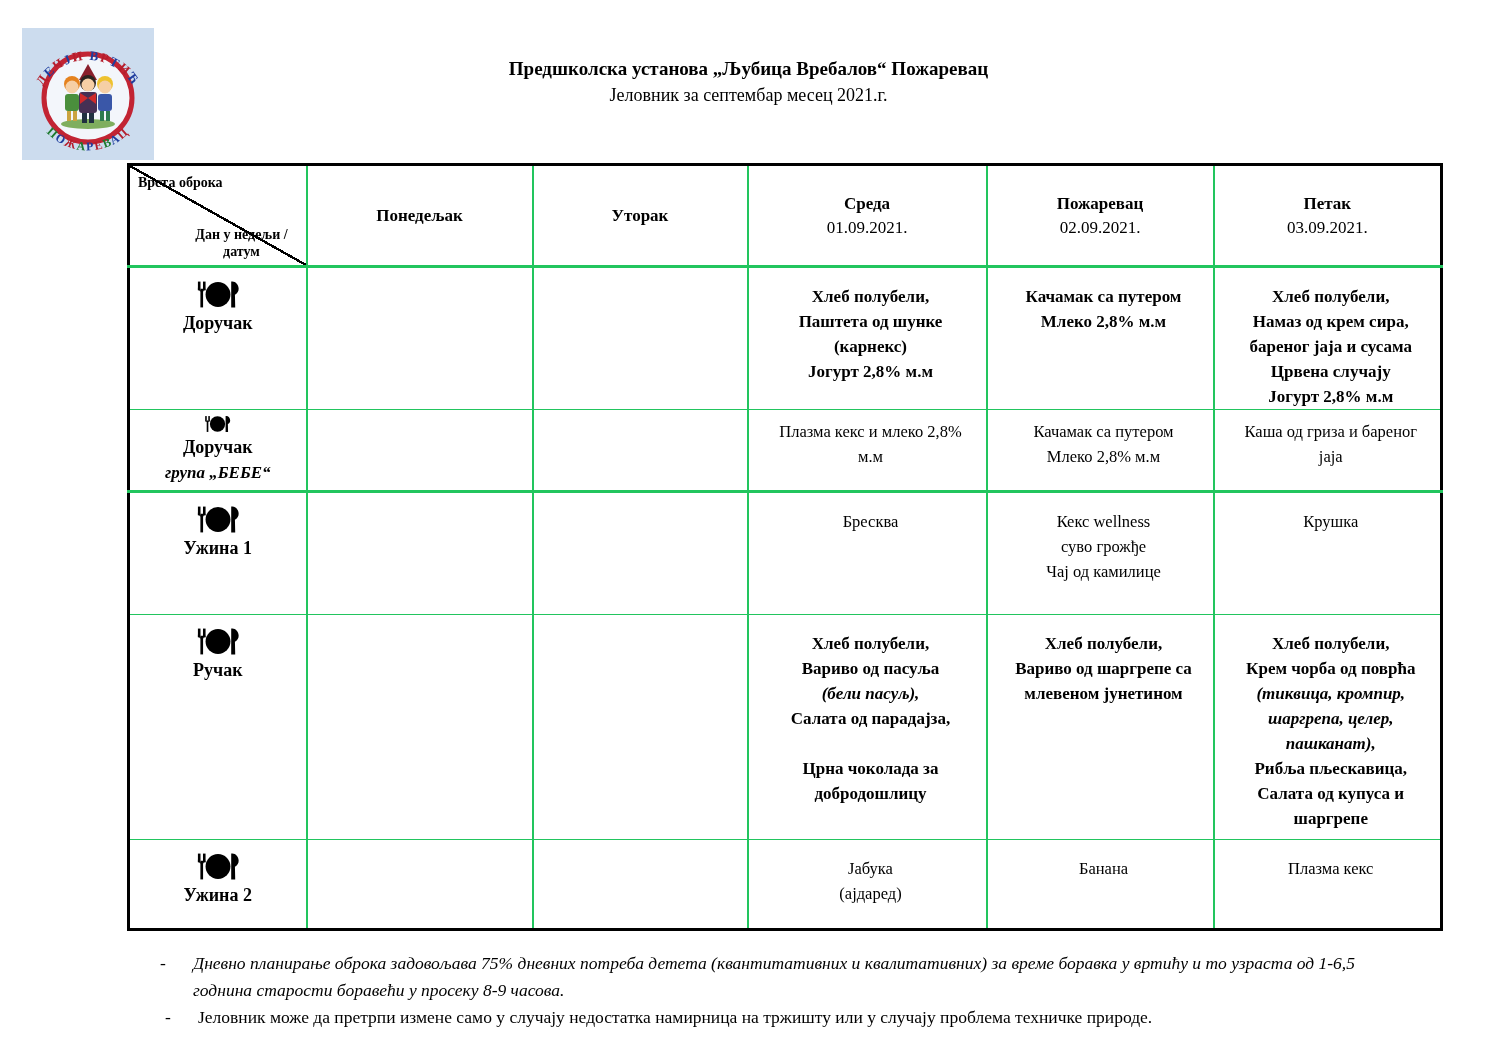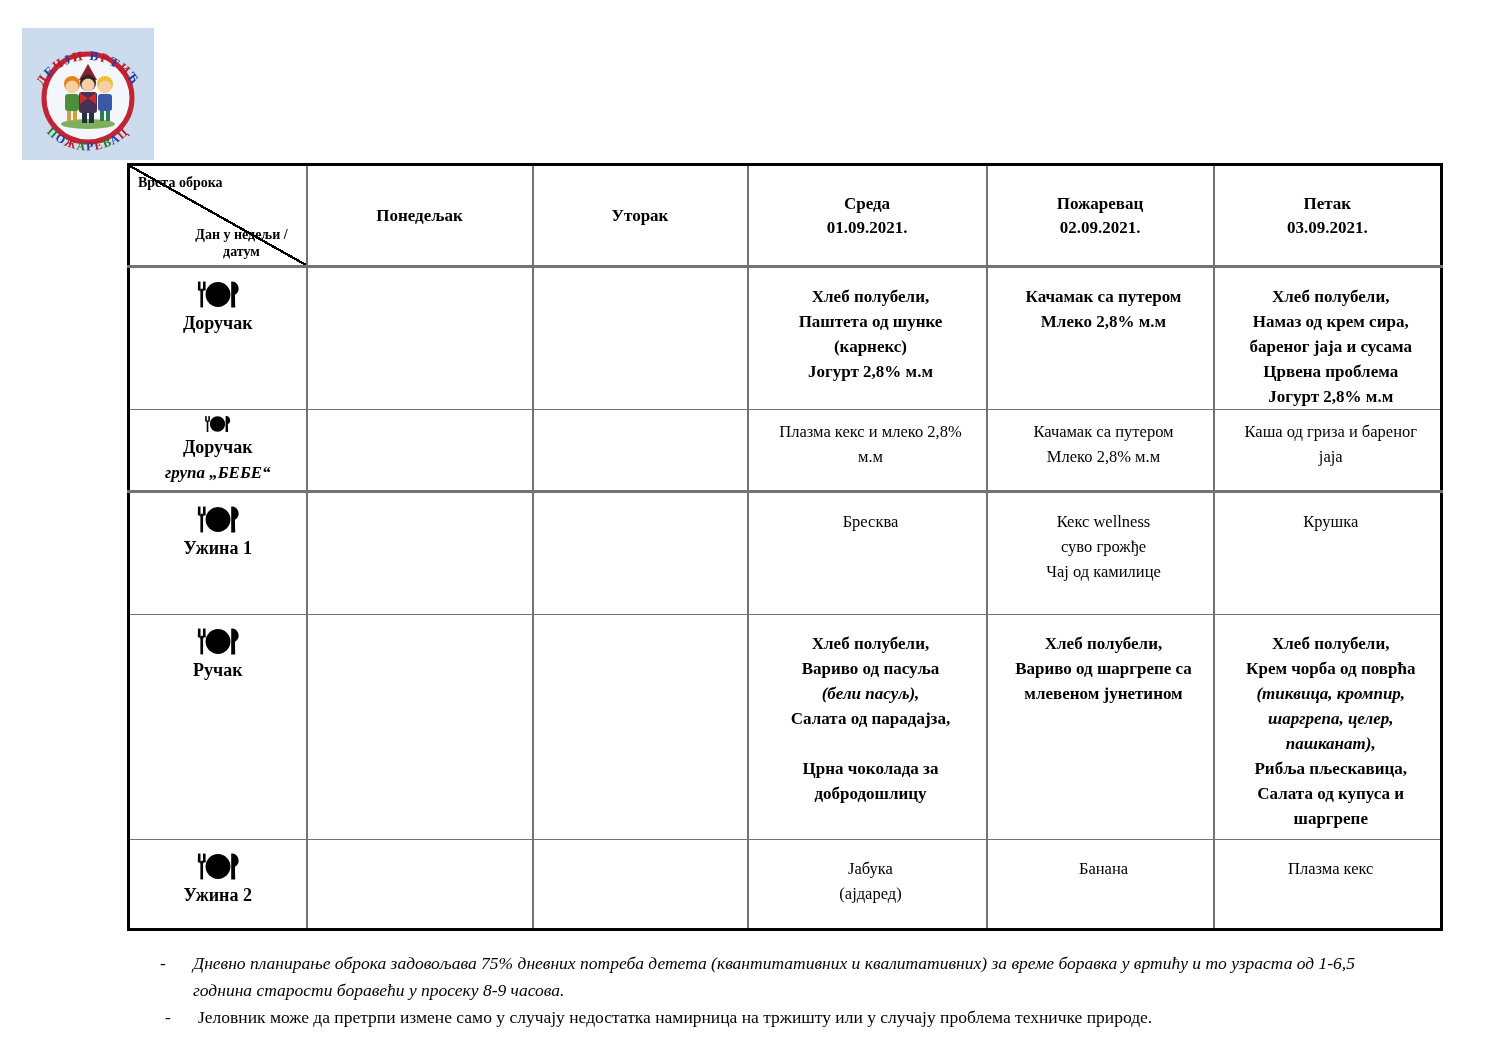--- a/index.html
+++ b/index.html
@@ -19,21 +19,21 @@
   
   .logo{position:absolute;left:22px;top:28px;width:132px;height:132px;}
 
   
   table.menu-table{
     position:absolute;left:127px;top:163px;
     border-collapse:collapse;table-layout:fixed;
     border:3px solid #000;
   }
   .menu-table th,.menu-table td{
-    border:2px solid #737373;
+    border:2px solid #22c55e;
     padding:0;vertical-align:top;text-align:center;
     overflow:hidden;
   }
   .menu-table thead th{vertical-align:middle;font-size:17px;font-weight:bold;line-height:24px;}
   .menu-table thead th{border-bottom-width:3px;}
   tr.h-header{height:102px;}
   tr.row-dorucak{height:140px;}
   tr.row-dorucak-bebe{height:82px;}
   tr.row-uzina1{height:123px;}
   tr.row-rucak{height:225px;}
@@ -51,21 +51,21 @@
     position:absolute;inset:0;
     background:linear-gradient(to top right,
       transparent calc(50% - 1.2px),
       #000 calc(50% - 1.2px),
       #000 calc(50% + 1.2px),
       transparent calc(50% + 1.2px));
   }
   .corner .tl{position:absolute;top:9px;left:8px;font-size:14px;line-height:16px;}
   .corner .br{position:absolute;bottom:5px;right:4px;width:120px;font-size:14px;line-height:17px;text-align:center;}
 
-  .col-date{font-weight:bold;}
+  .col-date{font-weight:normal;}
 
   
   td.label-cell{padding-top:12px;font-size:18px;font-weight:bold;line-height:25px;}
   td.label-cell.small{padding-top:5px;}
   td.label-cell .group{font-style:italic;font-size:17px;}
   svg.cutlery{display:block;margin:0 auto 2px auto;fill:#000;}
   svg.cutlery.lg{width:44px;height:29px;}
   svg.cutlery.sm{width:27px;height:18px;}
 
   
@@ -117,20 +117,22 @@
   <path id="logoBottomArc" d="M 10 76 A 57 57 0 0 0 122 76" fill="none"></path>
   <text font-size="13" font-weight="bold" letter-spacing="1.5" font-family="Liberation Serif, serif">
     <textPath href="#logoTopArc" startOffset="50%" text-anchor="middle" id="logo-top-text"><tspan fill="#b51d2c">Д</tspan><tspan fill="#1f3d9e">Е</tspan><tspan fill="#b51d2c">Ч</tspan><tspan fill="#1f3d9e">Ј</tspan><tspan fill="#b51d2c">И</tspan><tspan> </tspan><tspan fill="#1f3d9e">В</tspan><tspan fill="#b51d2c">Р</tspan><tspan fill="#1f3d9e">Т</tspan><tspan fill="#b51d2c">И</tspan><tspan fill="#1f3d9e">Ћ</tspan></textPath>
   </text>
   <text font-size="12" font-weight="bold" letter-spacing="1.5" font-family="Liberation Serif, serif">
     <textPath href="#logoBottomArc" startOffset="50%" text-anchor="middle" id="logo-bottom-text"><tspan fill="#1d7a2f">П</tspan><tspan fill="#1f3d9e">О</tspan><tspan fill="#b51d2c">Ж</tspan><tspan fill="#1d7a2f">А</tspan><tspan fill="#1f3d9e">Р</tspan><tspan fill="#b51d2c">Е</tspan><tspan fill="#1d7a2f">В</tspan><tspan fill="#1f3d9e">А</tspan><tspan fill="#b51d2c">Ц</tspan></textPath>
   </text>
 </svg>
 
 <div class="page-header">
+  <div class="page-title">Предшколска установа „Љубица Вребалов“ Пожаревац</div>
+  <div class="page-subtitle">Јеловник за септембар месец 2021.г.</div>
 </div>
 
 <table class="menu-table">
   <colgroup>
     <col style="width:178px">
       <col style="width:226px">
       <col style="width:215px">
     <col style="width:239px">
       <col style="width:227px">
       <col style="width:228px">
@@ -189,21 +191,21 @@
           <div class="line">Јогурт 2,8% м.м</div>
         </td>
         <td class="menu-cell">
           <div class="line">Качамак са путером</div>
           <div class="line">Млеко 2,8% м.м</div>
         </td>
         <td class="menu-cell">
           <div class="line">Хлеб полубели,</div>
           <div class="line">Намаз од крем сира,</div>
           <div class="line">бареног јаја и сусама</div>
-          <div class="line">Црвена проблема</div>
+          <div class="line">Црвена случају</div>
           <div class="line">Јогурт 2,8% м.м</div>
         </td>
       </tr>
       <tr class="row-dorucak-bebe">
         <td class="label-cell small">
           <svg viewBox="0 0 46 30" class="cutlery sm">
             <circle cx="23" cy="15" r="13"></circle>
             <rect x="2" y="1.5" width="2.7" height="9"></rect>
             <rect x="7.3" y="1.5" width="2.7" height="9"></rect>
             <path d="M2 7.5 a4 4.5 0 0 0 8 0 v3 h-8 z"></path>

